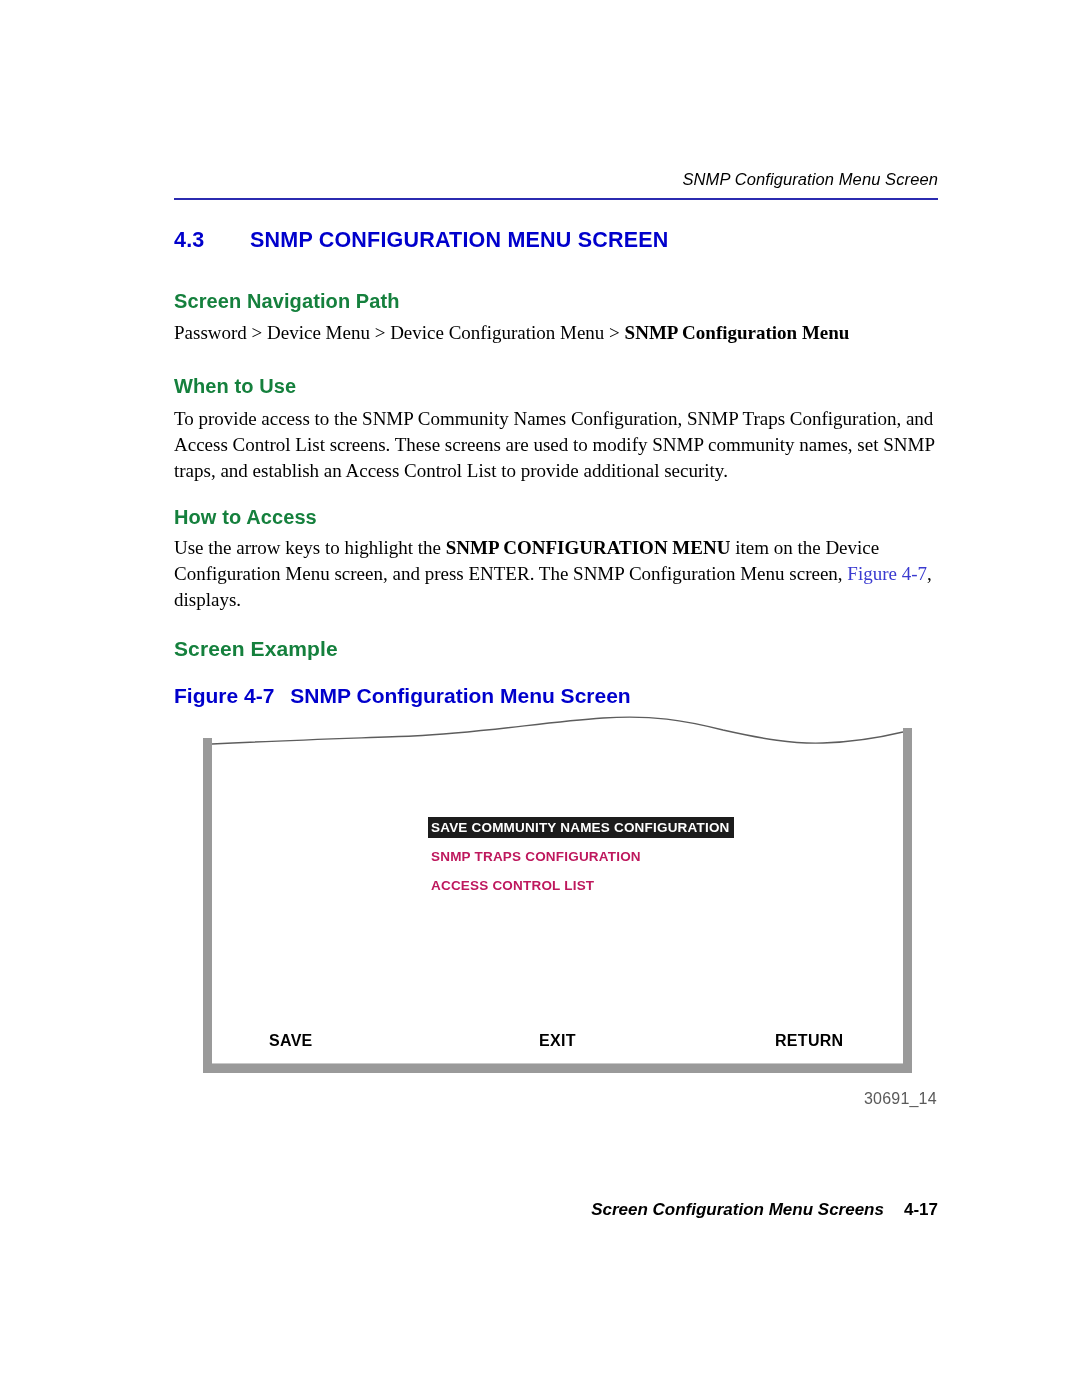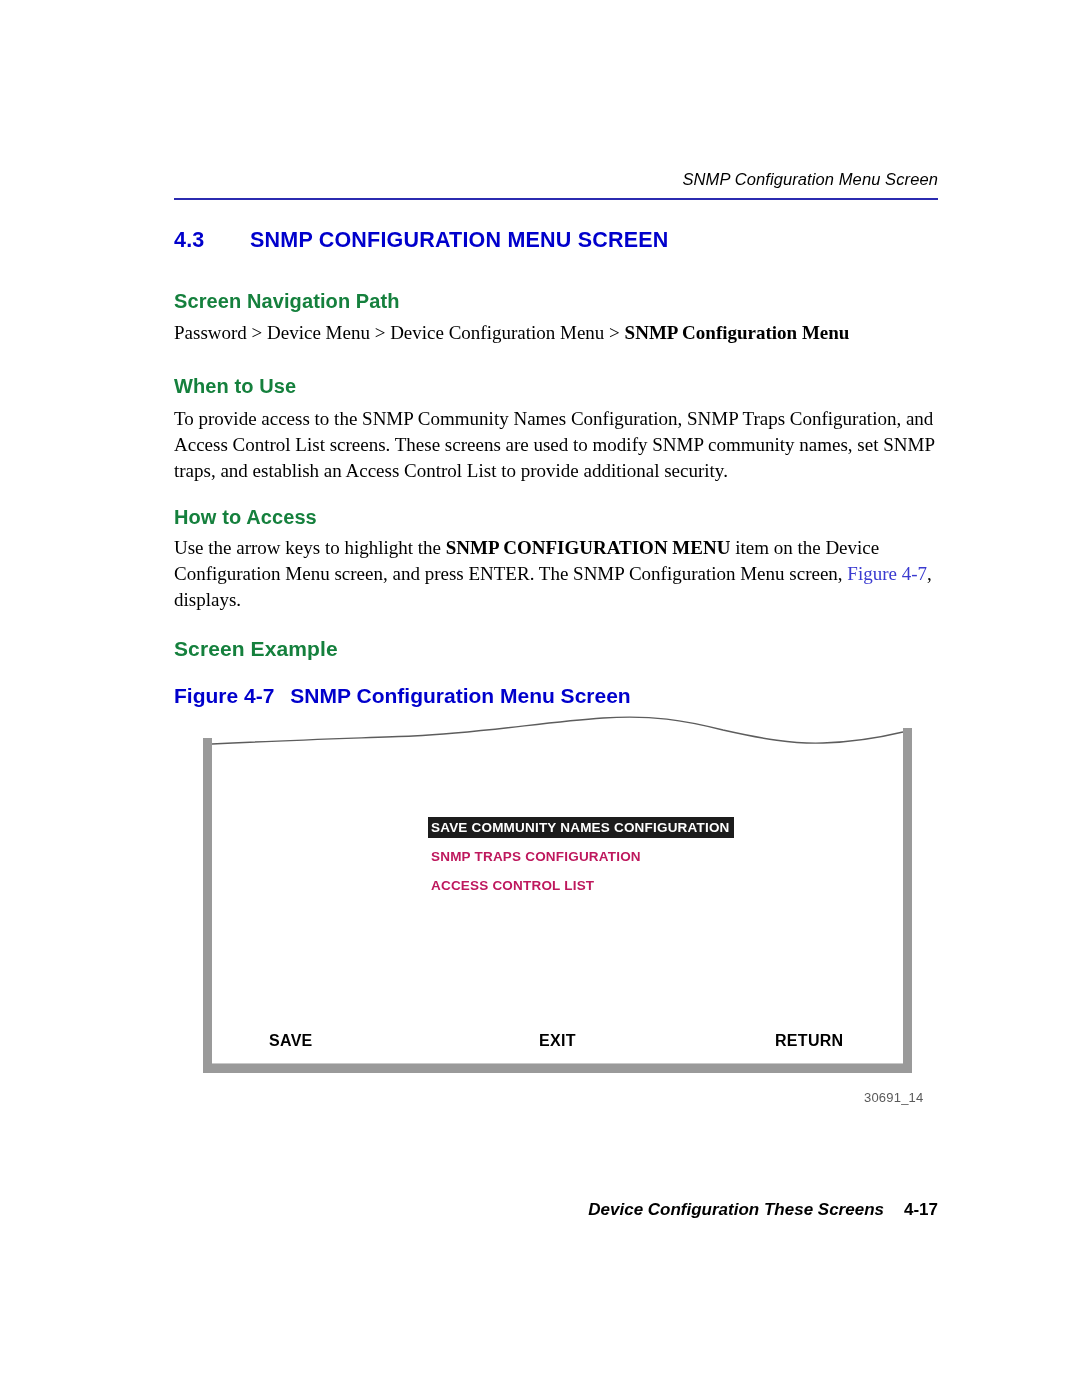--- a/index.html
+++ b/index.html
@@ -171,21 +171,21 @@
   }
   #act-save   { left: 66px; }
   #act-exit   { left: 336px; }
   #act-return { left: 572px; }
 
   .fig-id {
     position: absolute;
     left: 864px;
     top: 1090px;
     font-family: "Liberation Sans", sans-serif;
-    font-size: 13px;
+    font-size: 16px;
     color: #5a5a5a;
     letter-spacing: 0.2px;
   }
 
   
   .footer {
     position: absolute;
     left: 174px;
     top: 1200px;
     width: 764px;
@@ -283,16 +283,16 @@
         <span class="action" id="act-exit">EXIT</span>
         <span class="action" id="act-return">RETURN</span>
       </div>
 
     </div>
   </div>
 
   <div class="fig-id">30691_14</div>
 
   <div class="footer">
-    <span class="f-title">Device Configuration These Screens</span><span class="f-page">4-17</span>
+    <span class="f-title">Screen Configuration Menu Screens</span><span class="f-page">4-17</span>
   </div>
 
 </div>
 
 </body></html>

